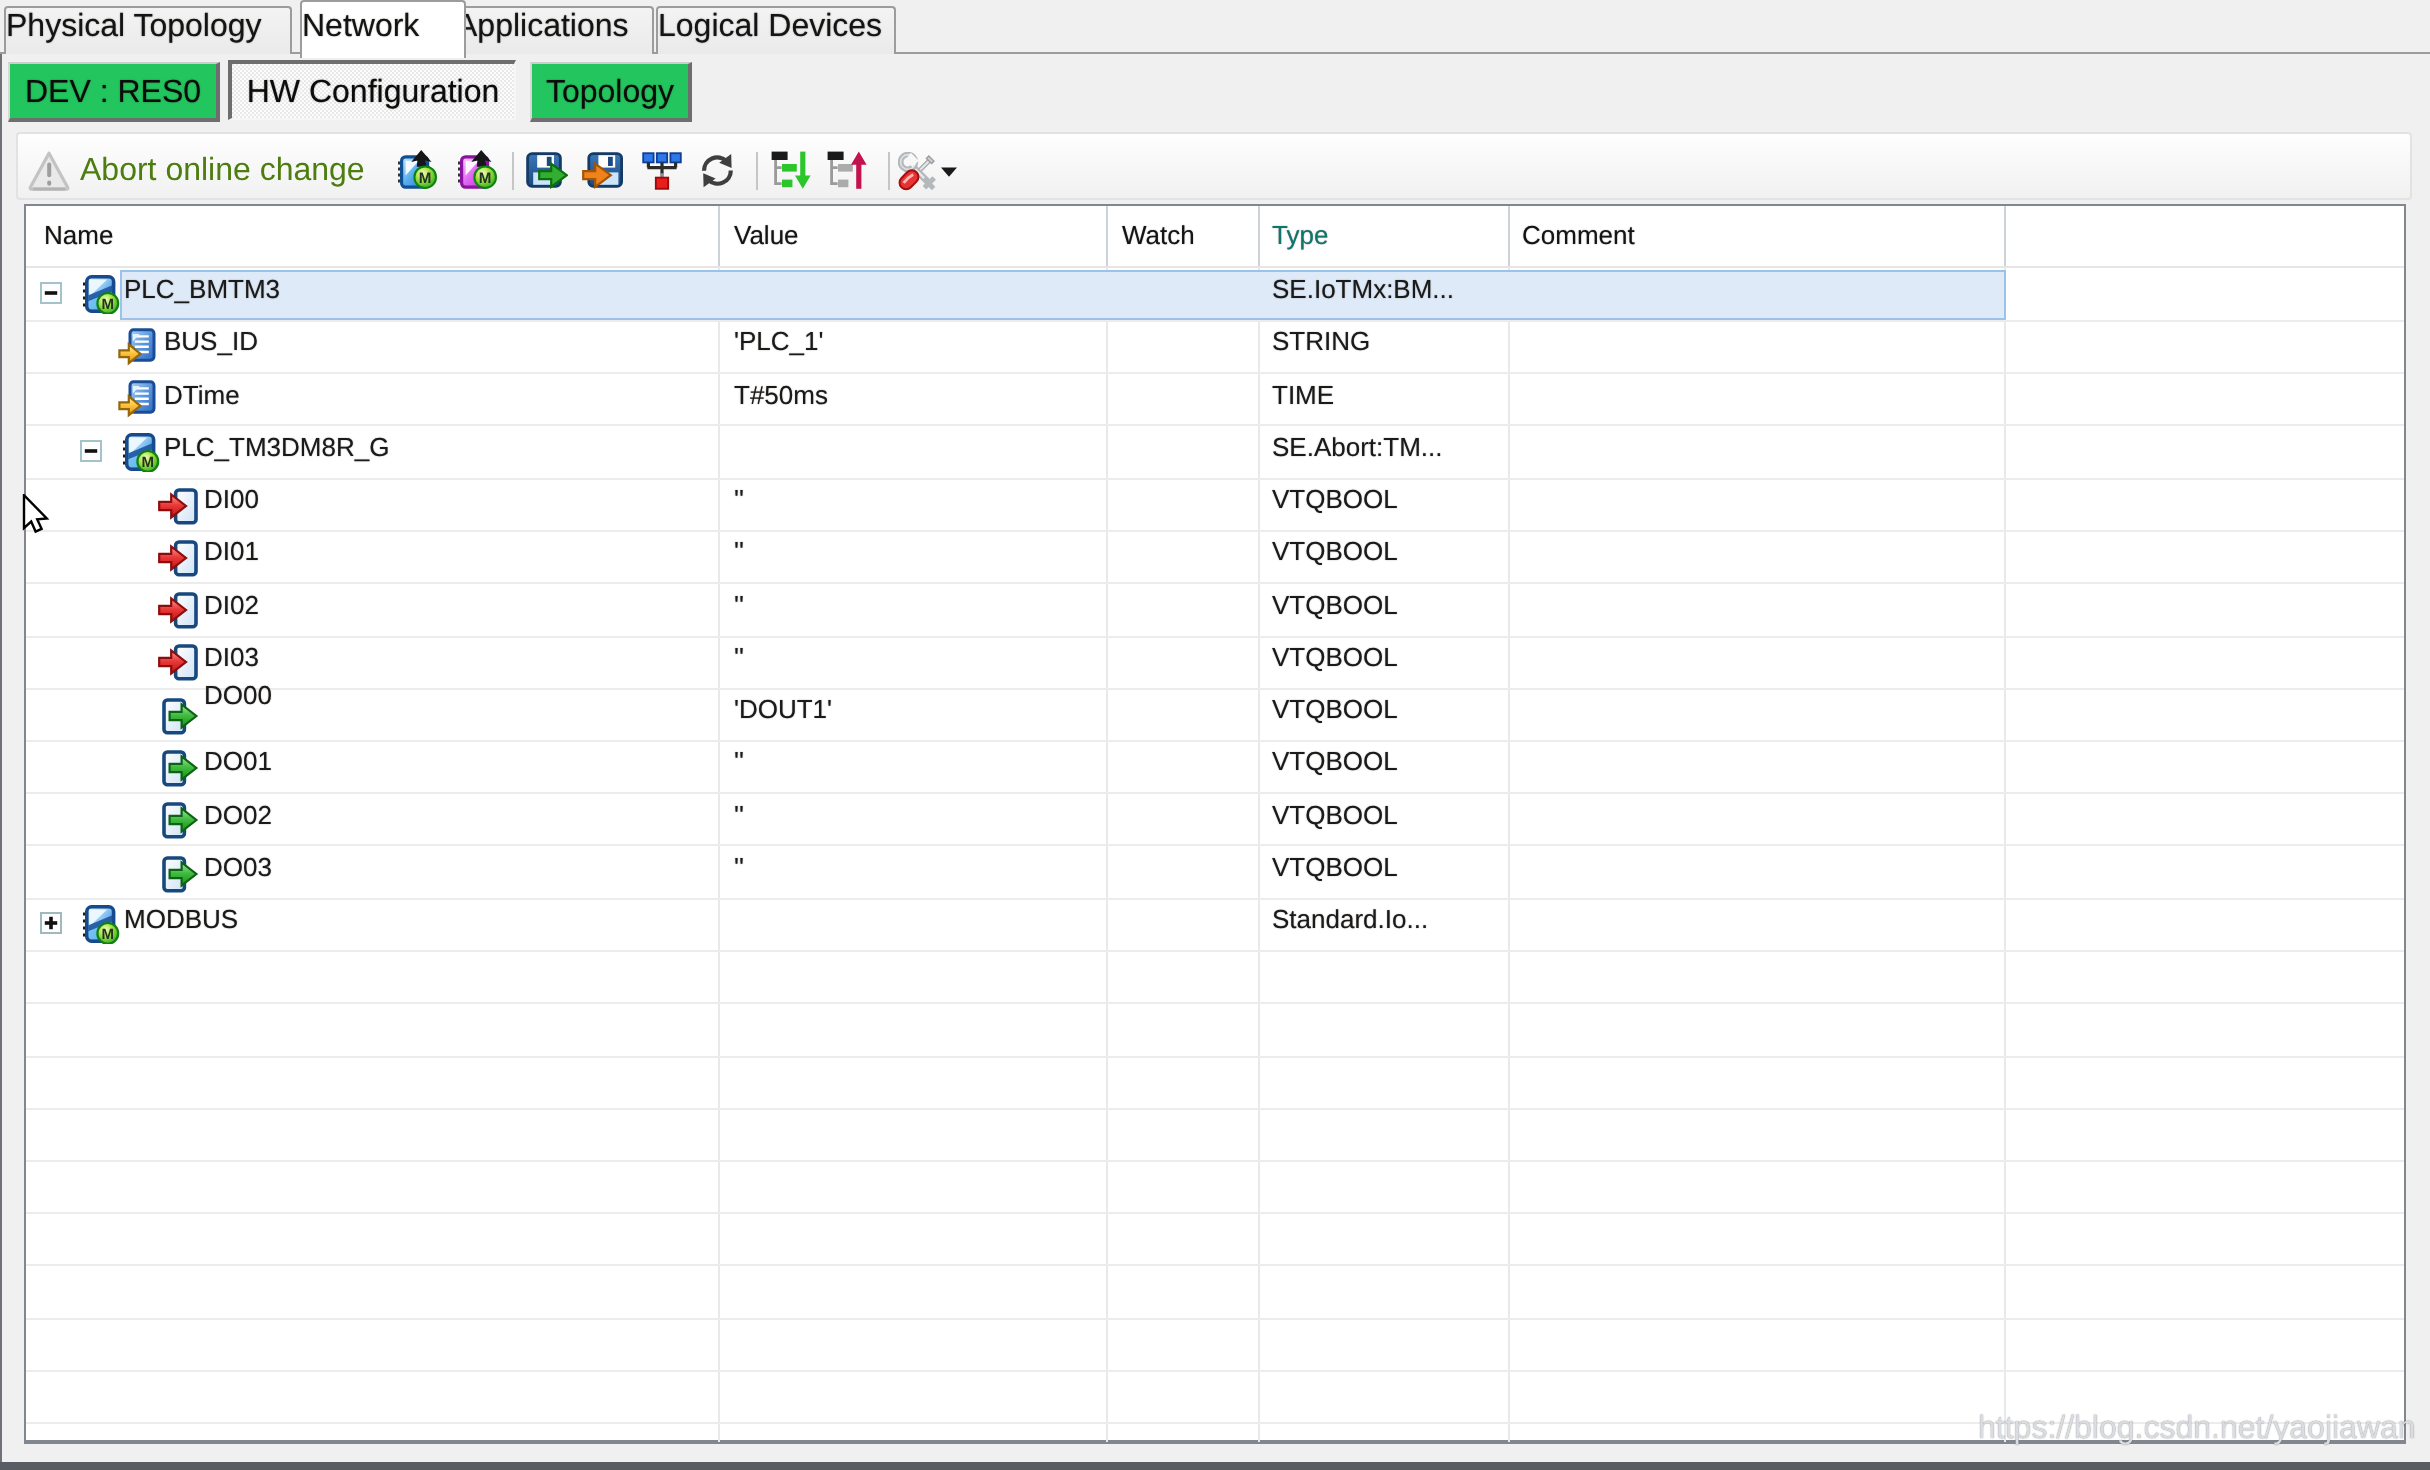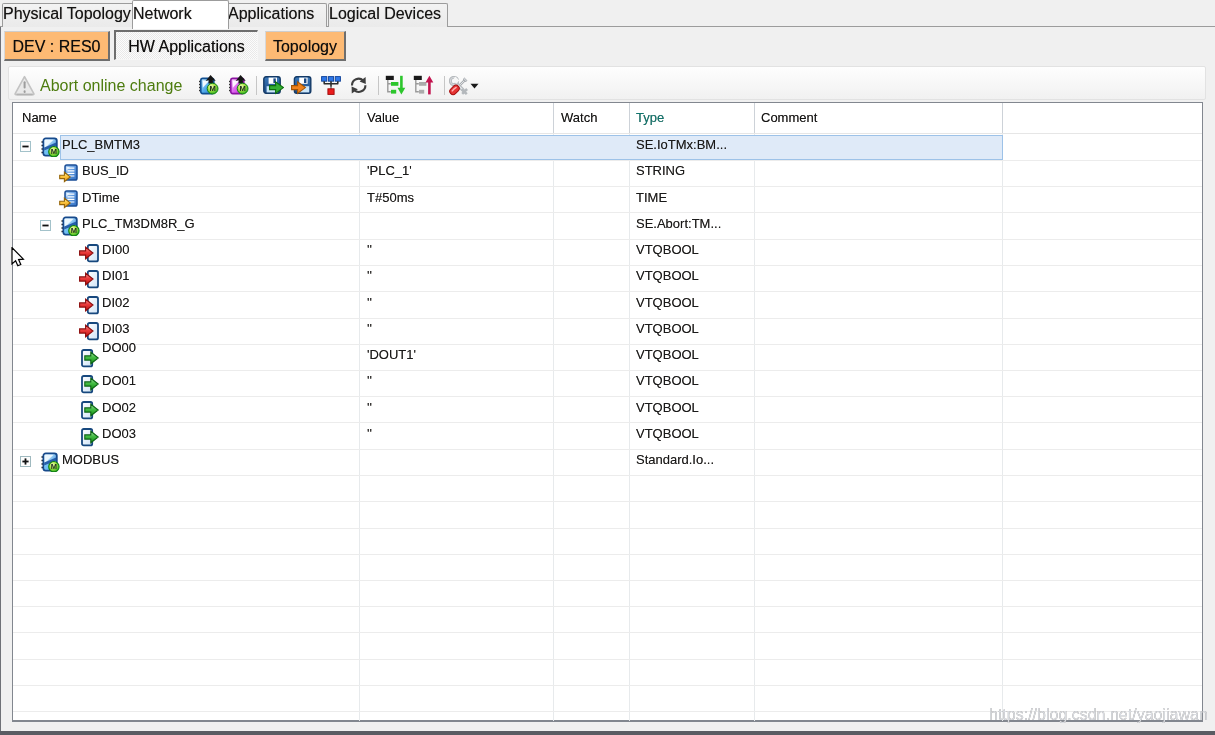--- a/index.html
+++ b/index.html
@@ -1,18 +1,18 @@
 <!DOCTYPE html>
 <html><head><meta charset="utf-8"><style>
 html,body{margin:0;padding:0}
 body{width:1215px;height:735px;position:relative;overflow:hidden;background:#f0f0f0;font-family:"Liberation Sans",sans-serif;-webkit-font-smoothing:antialiased}
 .abs{position:absolute}
 .tab{position:absolute;top:3px;height:24px;box-sizing:border-box;border:1px solid #9c9c9c;border-bottom:none;border-radius:2px 2px 0 0;background:linear-gradient(#f3f3f3,#eaeaea);font-size:16px;color:#141414;line-height:20px;z-index:2;text-shadow:0 0 0.7px rgba(40,30,20,0.6)}
 .tabact{top:0;height:29px;background:#fff;line-height:25px;z-index:3}
-.btn{position:absolute;box-sizing:border-box;background:#fdba74;font-size:16px;color:#0c0c0c;text-shadow:0 0 0.7px rgba(40,30,20,0.6);text-align:center;border-top:1px solid #cdcdcd;border-left:1px solid #d8d8d8;border-right:2px solid #6e6e6e;border-bottom:2px solid #6e6e6e}
+.btn{position:absolute;box-sizing:border-box;background:#22c55e;font-size:16px;color:#0c0c0c;text-shadow:0 0 0.7px rgba(40,30,20,0.6);text-align:center;border-top:1px solid #cdcdcd;border-left:1px solid #d8d8d8;border-right:2px solid #6e6e6e;border-bottom:2px solid #6e6e6e}
 .btnp{border-top:2px solid #6e6e6e;border-left:2px solid #6e6e6e;border-right:1px solid #f6f6f6;border-bottom:1px solid #f6f6f6;background-color:#e9e9e9;background-image:linear-gradient(45deg,#fcfcfc 25%,transparent 25%,transparent 75%,#fcfcfc 75%),linear-gradient(45deg,#fcfcfc 25%,transparent 25%,transparent 75%,#fcfcfc 75%);background-size:2px 2px;background-position:0 0,1px 1px}
 .t{position:absolute;font-size:13px;color:#1a1a1a;white-space:pre;text-shadow:0 0 0.6px rgba(40,30,20,0.55)}
 .vln{position:absolute;width:1px}
 .hln{position:absolute;height:1px}
 </style></head><body>
 
 <svg width="0" height="0" style="position:absolute">
 <defs>
  <linearGradient id="gBook" x1="0" y1="0" x2="1" y2="1">
    <stop offset="0" stop-color="#e2f3fe"></stop>
@@ -61,27 +61,27 @@
  <linearGradient id="gForm" x1="0" y1="0" x2="1" y2="1">
    <stop offset="0" stop-color="#b2d4f5"></stop>
         <stop offset="0.5" stop-color="#5c97de"></stop>
         <stop offset="1" stop-color="#2f6cc0"></stop>
  </linearGradient>
 </defs>
 </svg>
 
 <div class="abs" style="left:0;top:26px;width:1215px;height:1px;background:#9c9c9c;z-index:1"></div>
 <div class="tab" style="left:2px;width:144px">Physical Topology</div>
-<div class="tab tabact" style="left:132px;width:97px">Network</div>
+<div class="tab tabact" style="left:150px;width:83px">Network</div>
 <div class="tab" style="left:227px;width:100px">Applications</div>
 <div class="tab" style="left:328px;width:120px">Logical Devices</div>
 <div class="abs" style="left:0;top:27px;width:1px;height:704px;background:#6f7177"></div>
 <div class="abs" style="left:0;top:731px;width:1215px;height:4px;background:#5a5c63"></div>
 <div class="btn" style="left:4px;top:31px;width:106px;height:30px;line-height:29px">DEV : RES0</div>
-<div class="btn btnp" style="left:114px;top:30px;width:144px;height:30px;line-height:29px">HW Applications</div>
+<div class="btn btnp" style="left:114px;top:30px;width:144px;height:30px;line-height:29px">HW Configuration</div>
 <div class="btn" style="left:265px;top:31px;width:81px;height:30px;line-height:29px">Topology</div>
 <div class="abs" style="left:8px;top:66px;width:1198px;height:34px;box-sizing:border-box;background:linear-gradient(#fefefe,#f1f1f1);border:1px solid #e2e2e2;border-radius:2px"></div>
 <svg style="position:absolute;left:14px;top:75px" width="21" height="21" viewBox="0 0 21 21">
     <path d="M10.5 1.6 L19.8 18.6 Q20.3 19.6 19.1 19.6 L1.9 19.6 Q0.7 19.6 1.2 18.6 Z" fill="#e9e9e9" stroke="#c3c3c3" stroke-width="1.6" stroke-linejoin="round"></path>
     <path d="M2.6 19.5 L18.6 19.5" stroke="#b3b3b3" stroke-width="1.6"></path>
     <rect x="9.6" y="6.2" width="2" height="7.4" rx="1" fill="#9d9d9d"></rect>
     <rect x="9.6" y="15.3" width="2" height="2.6" rx="1" fill="#9d9d9d"></rect>
   </svg>
 <div class="t" style="left:40px;top:77px;color:#4d7c0f;font-size:16px;text-shadow:none">Abort online change</div>
 <svg style="position:absolute;left:198px;top:74px" width="21" height="22" viewBox="0 0 21 22">

